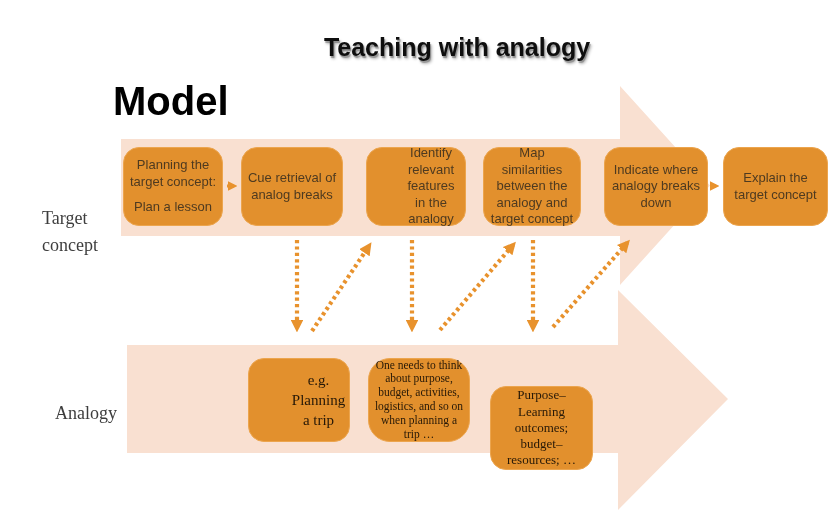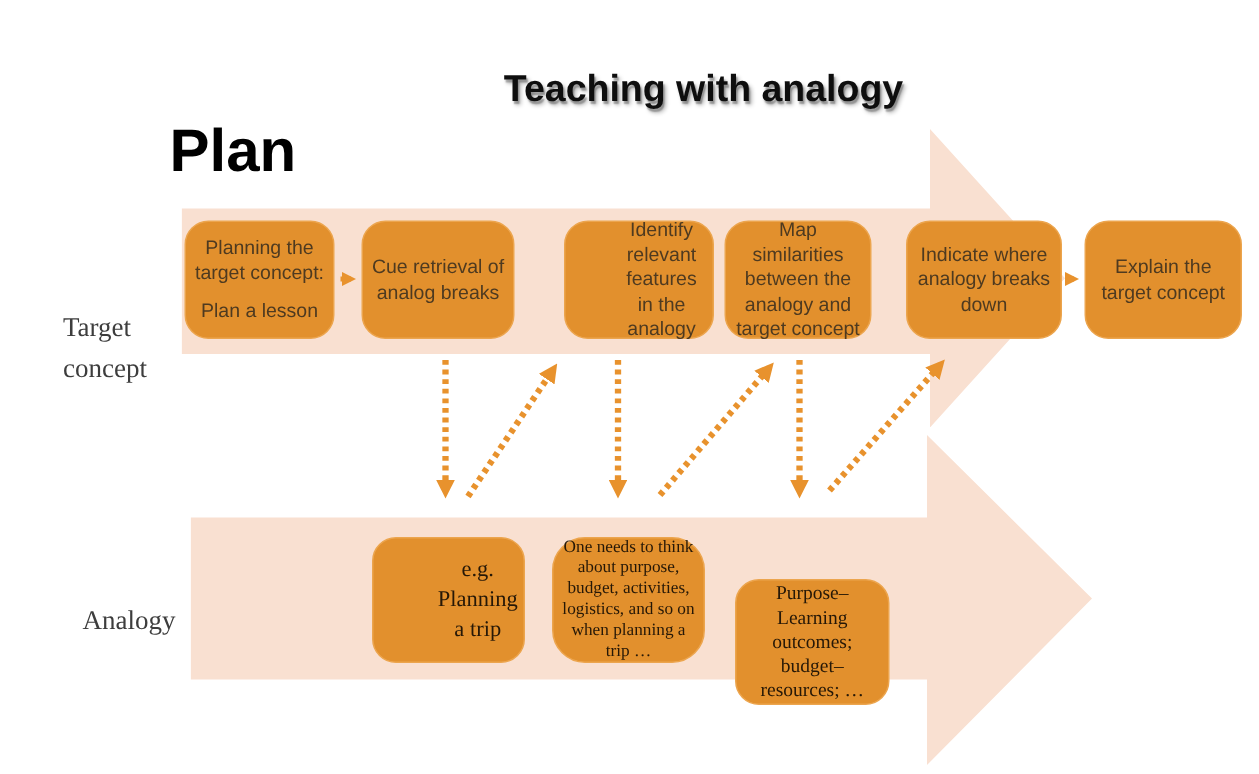--- a/index.html
+++ b/index.html
@@ -11,21 +11,21 @@
     --serif-text:#261807;
     --label-text:#3d3d3d;
   }
   html,body{margin:0;padding:0;background:#ffffff;}
   .slide{
     position:relative;width:839px;height:516px;background:#ffffff;
     overflow:hidden;font-family:"Liberation Sans",sans-serif;
   }
   .title{
     position:absolute;left:457px;top:33px;transform:translateX(-50%);
-    margin:12px;font-size:25px;font-weight:bold;color:#0e0e0e;white-space:nowrap;
+    margin:0;font-size:25px;font-weight:bold;color:#0e0e0e;white-space:nowrap;
     font-family:"Liberation Sans",sans-serif;
     text-shadow:1px 2px 1px rgba(0,0,0,0.30),2px 3px 3px rgba(0,0,0,0.28);
     z-index:5;
   }
   .model{
     position:absolute;left:113px;top:80px;margin:0;
     font-size:40px;font-weight:bold;color:#000000;line-height:1.05;
     font-family:"Liberation Sans",sans-serif;z-index:5;
   }
   .rowlabel{
@@ -65,21 +65,21 @@
   .node .p2{margin-top:9px;}
   .node.b1{font-size:15px;line-height:1.35;padding-left:44px;}
   .node.b2{font-size:11.5px;line-height:1.2;}
 </style>
 </head>
 <body>
 
 <div class="slide">
 
   <h1 class="title">Teaching with analogy</h1>
-  <h2 class="model">Plan</h2>
+  <h2 class="model">Model</h2>
 
   <div class="rowlabel target">Target concept</div>
   <div class="rowlabel analogy">Analogy</div>
 
   <div class="big-arrow top-arrow"></div>
   <div class="big-arrow bottom-arrow"></div>
 
   <svg class="connectors" width="839" height="516" viewBox="0 0 839 516">
     <defs>
       <marker id="ah" viewBox="0 0 10 10" refX="6.5" refY="5" markerWidth="3" markerHeight="3" orient="auto">
@@ -96,21 +96,21 @@
     <line class="thick" x1="553" y1="327" x2="627" y2="243" marker-end="url(#ah)"></line>
   </svg>
 
   <div class="node top" style="left:123px;width:100px;">
     <div class="p">Planning the target concept:</div>
     <div class="p p2">Plan a lesson</div>
   </div>
   <div class="node top" style="left:241px;width:102px;">
     <div class="p">Cue retrieval of analog breaks</div>
   </div>
-  <div class="node top" style="left:376px;width:100px;padding-left:35px;">
+  <div class="node top" style="left:366px;width:100px;padding-left:35px;">
     <div class="p">Identify relevant features in the analogy</div>
   </div>
   <div class="node top" style="left:483px;width:98px;">
     <div class="p">Map similarities between the analogy and target concept</div>
   </div>
   <div class="node top" style="left:604px;width:104px;text-align:center;">
     <div class="p">Indicate where analogy breaks down</div>
   </div>
   <div class="node top" style="left:723px;width:105px;align-items:flex-end;">
     <div class="p">Explain the target concept</div>

